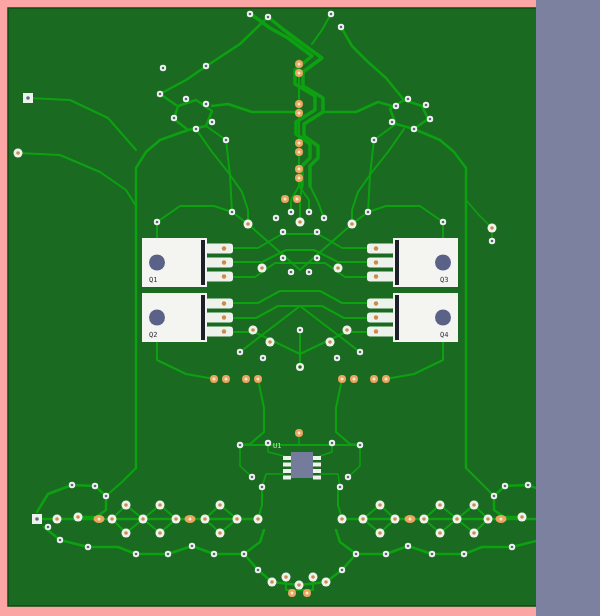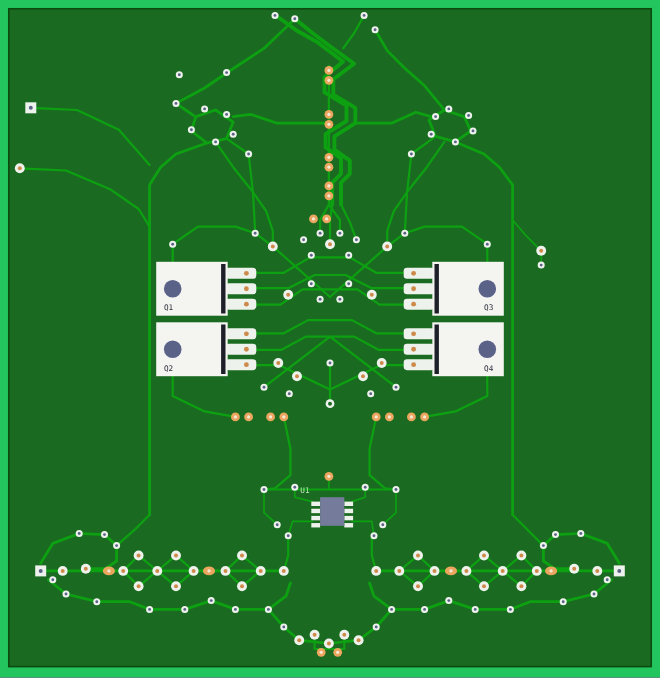--- a/index.html
+++ b/index.html
@@ -1,16 +1,16 @@
 <!DOCTYPE html>
 <html><head>
 <meta charset="utf-8">
 <style>
   html,body{margin:0;padding:0;background:#7d81a0;}
-  .stage{position:relative;width:600px;height:616px;background:#22c55e;overflow:hidden;
+  .stage{position:relative;width:536px;height:616px;background:#fca5a5;overflow:hidden;
          font-family:"DejaVu Sans",sans-serif;}
   svg{display:block;position:absolute;left:0;top:0;}
   svg text{font-family:"DejaVu Sans Mono",monospace;}
 </style>
 </head>
 <body>
 
 <div class="stage">
   <svg id="board" width="600" height="616" viewBox="0 0 600 616">
       <rect x="8" y="8" width="584" height="598" fill="#1a6b21" stroke="#0c4b10" stroke-width="1.5"></rect>

